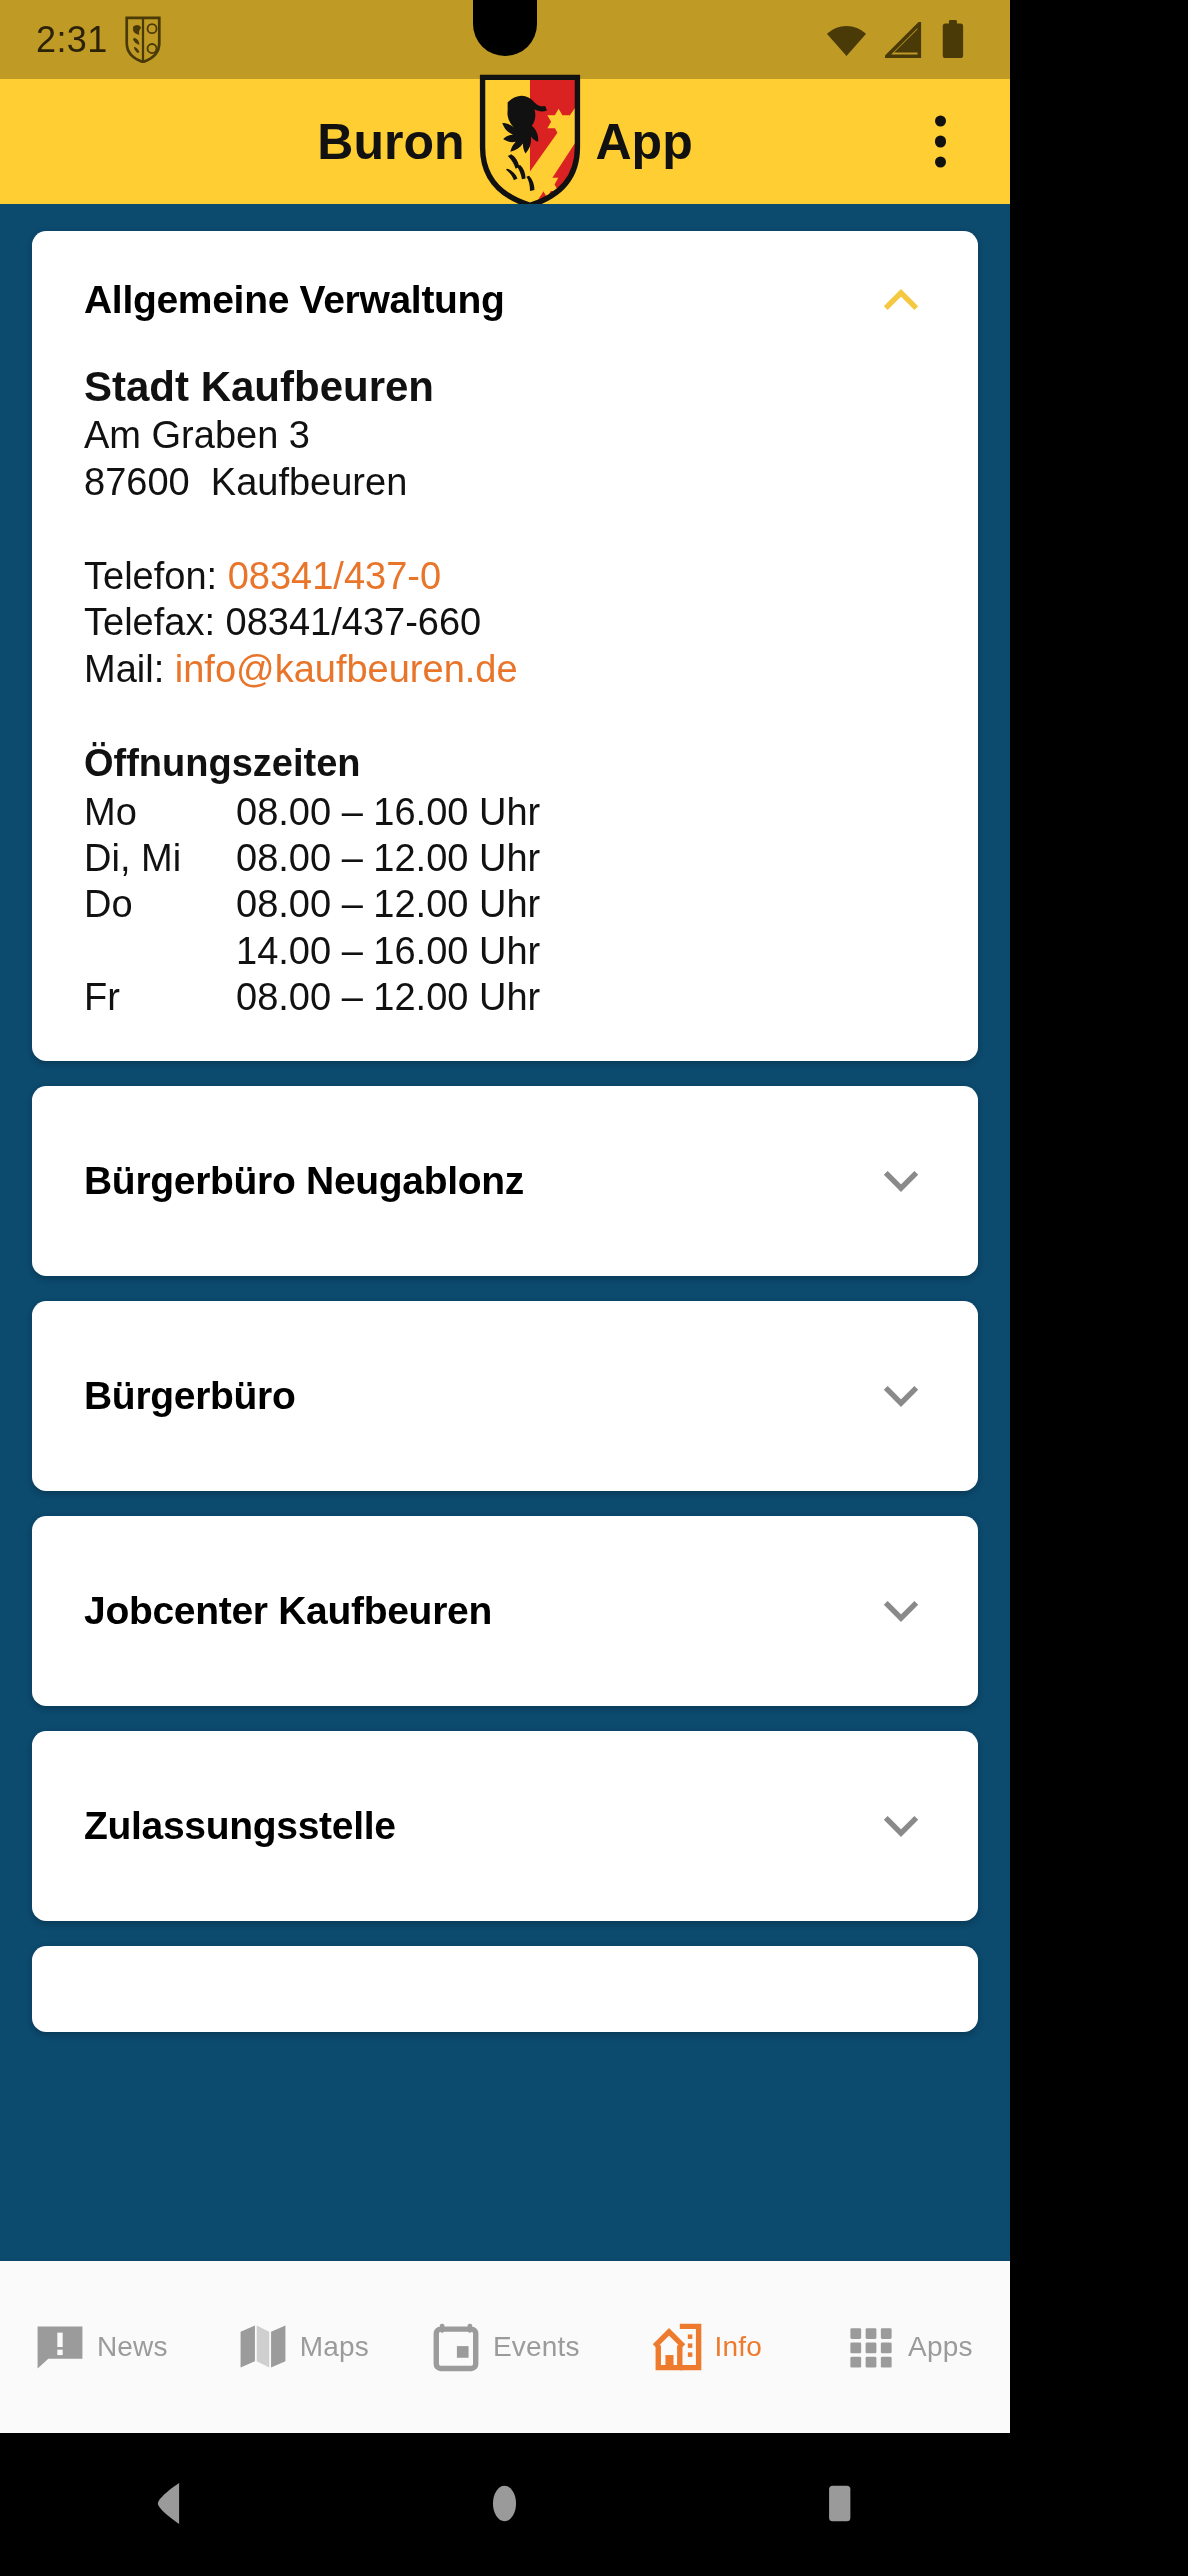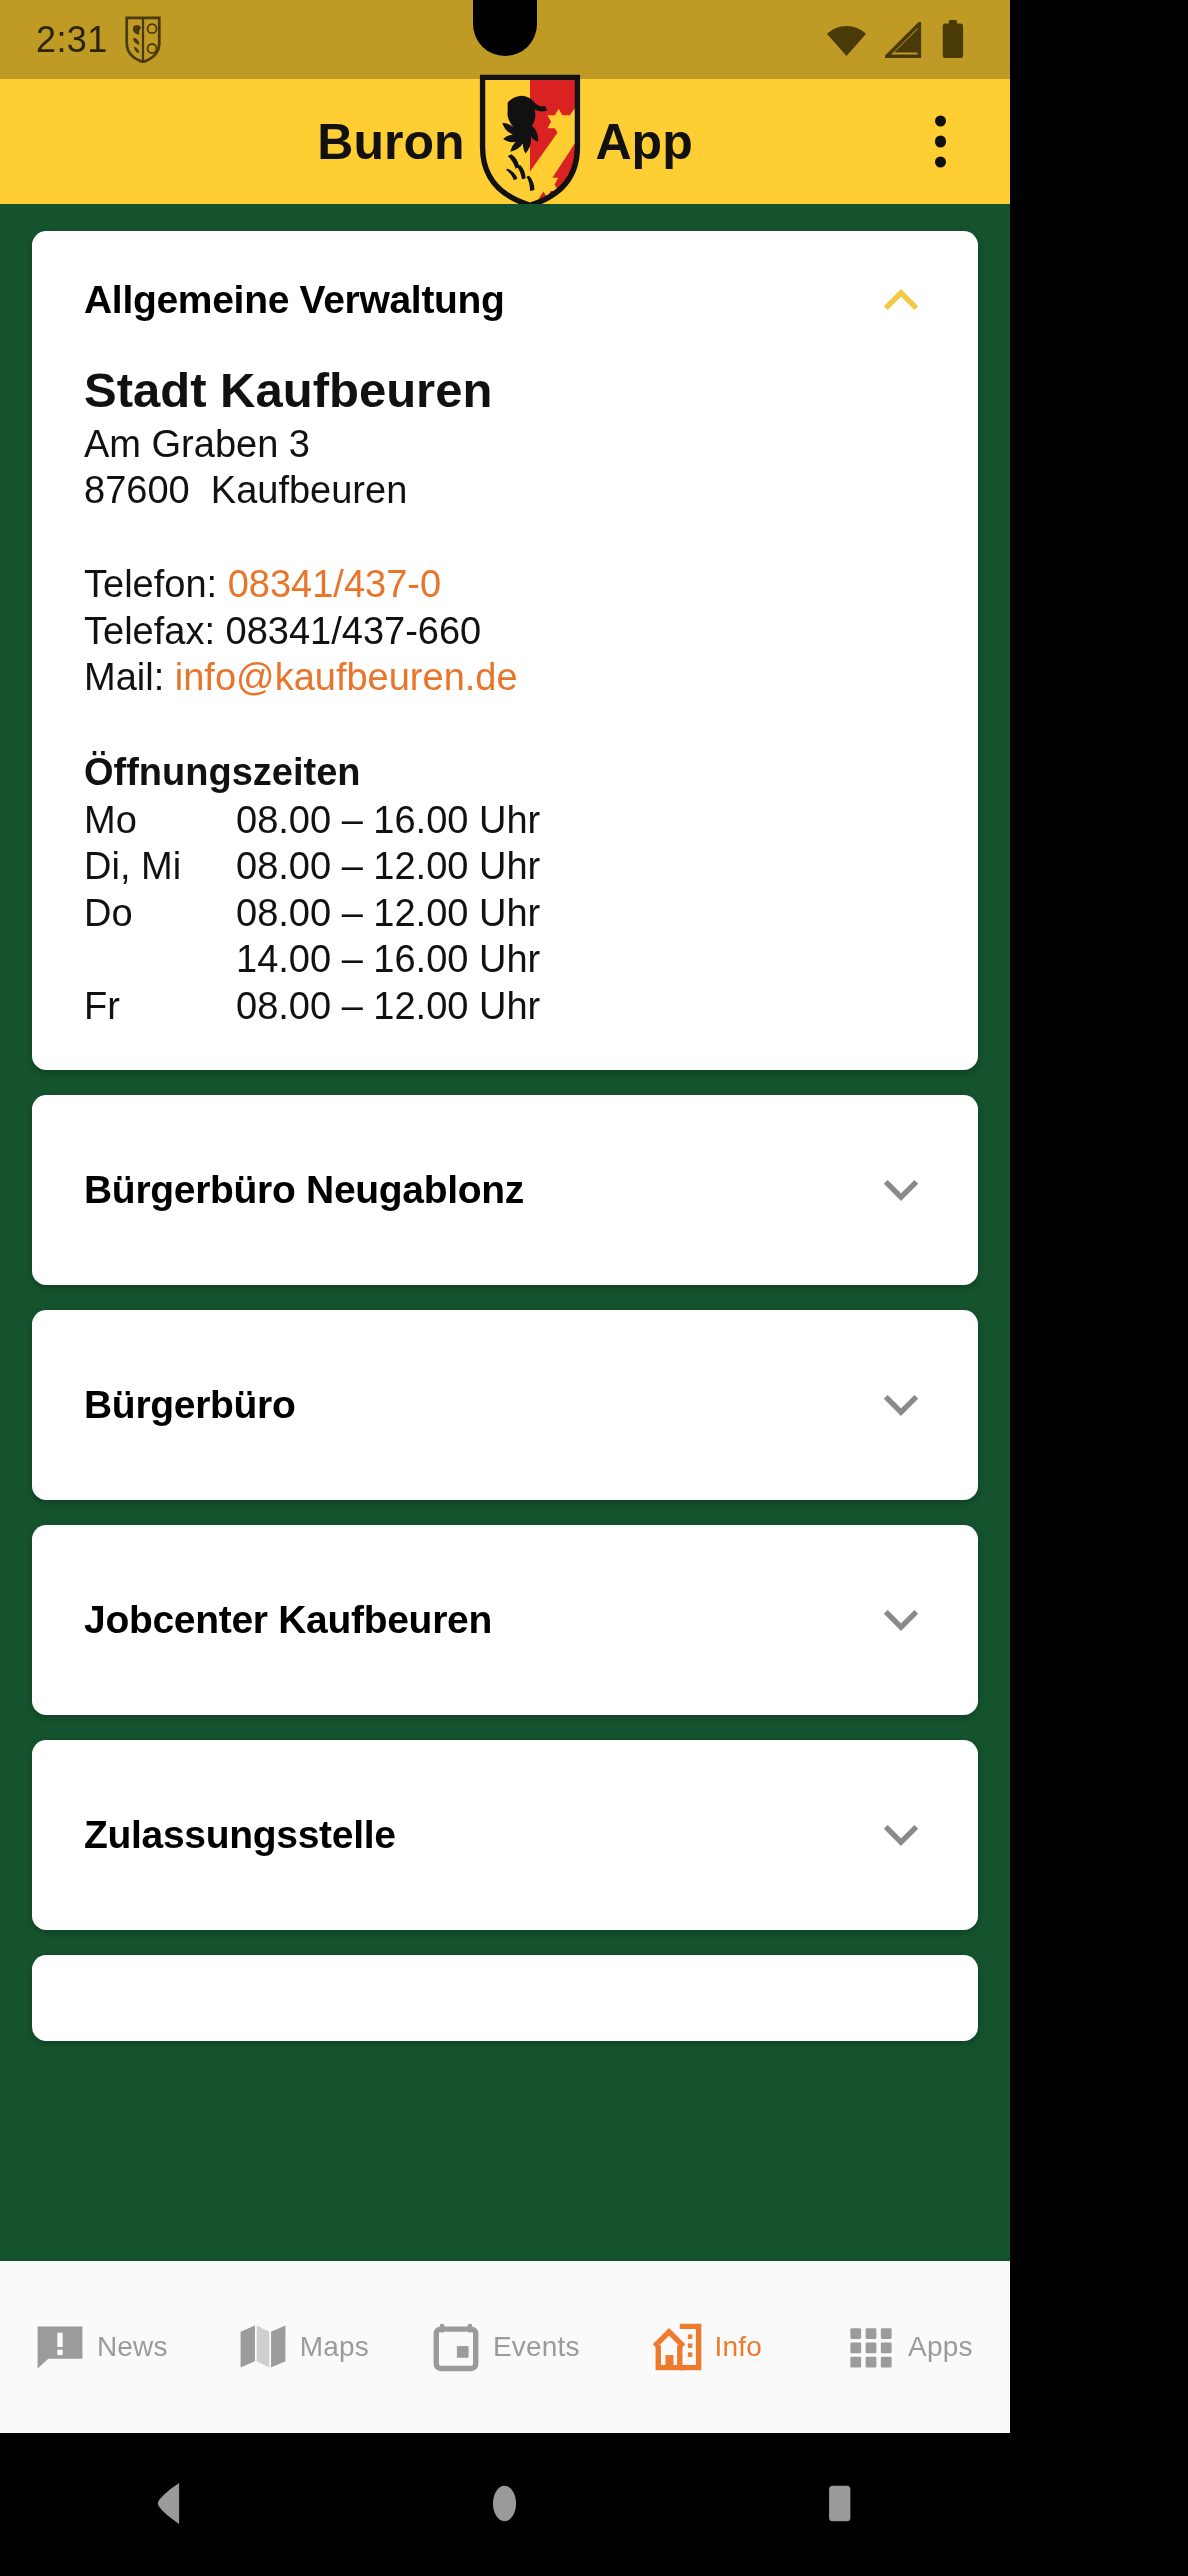--- a/index.html
+++ b/index.html
@@ -44,42 +44,42 @@
     position:absolute; right:32px; top:50%; transform:translateY(-50%);
     width:75px; height:75px; display:flex; flex-direction:column;
     align-items:center; justify-content:center; gap:9px; cursor:pointer;
   }
   .overflow-btn i { width:11.6px; height:11.6px; border-radius:50%; background:#111; display:block; }
 
   
   .content {
     position:absolute; left:0; right:0;
     top:204px; bottom:315px;
-    background:#14532d;
+    background:#0c4a6e;
     overflow:hidden;
     padding:27px 32px 0 32px;
   }
   .card {
     background:#fff;
     border-radius:14.3px;
     box-shadow:0 2.7px 6.3px rgba(0,0,0,.22);
     margin-bottom:25px;
     padding:0 52px;
   }
   .card-head {
     display:flex; align-items:center; justify-content:space-between;
     cursor:pointer;
   }
   .card.collapsed .card-head { height:190px; }
   .card.expanded .card-head { height:100px; padding-top:38px; }
   .card-title { font-size:39px; font-weight:700; color:#000; letter-spacing:-0.3px; }
   .chev { width:50px; height:50px; flex:0 0 auto; }
 
   .card-body { padding-bottom:41px; padding-top:30px; }
-  .addr-name { font-size:49px; font-weight:700; color:#111; line-height:1.22; }
+  .addr-name { font-size:42px; font-weight:700; color:#111; line-height:1.22; }
   .addr-line { font-size:38px; color:#111; line-height:1.22; font-weight:400; white-space:pre; }
   .gap { height:48px; }
   .kv { font-size:38px; color:#111; line-height:1.22; font-weight:400; }
   .lnk { color:#E8752A; }
   .hours-title { font-size:38px; font-weight:700; color:#111; line-height:1.25; margin-bottom:1px; }
   .hours-row { display:flex; font-size:38px; color:#111; line-height:1.22; font-weight:400; }
   .hours-day { width:152px; flex:0 0 152px; white-space:pre; }
   .hours-time { white-space:pre; }
 
   .card-cut { overflow:hidden; height:86px; padding-top:0; }

